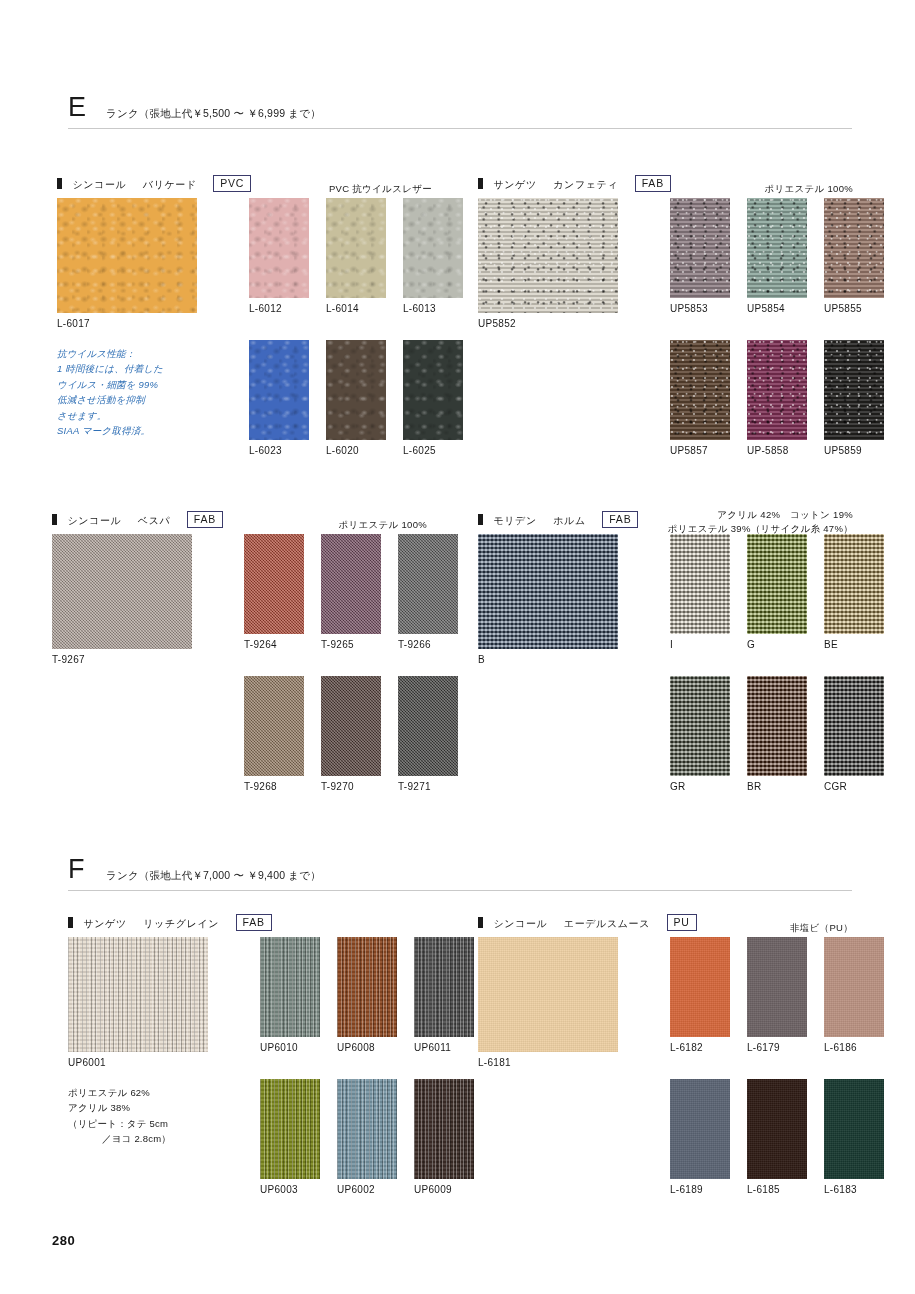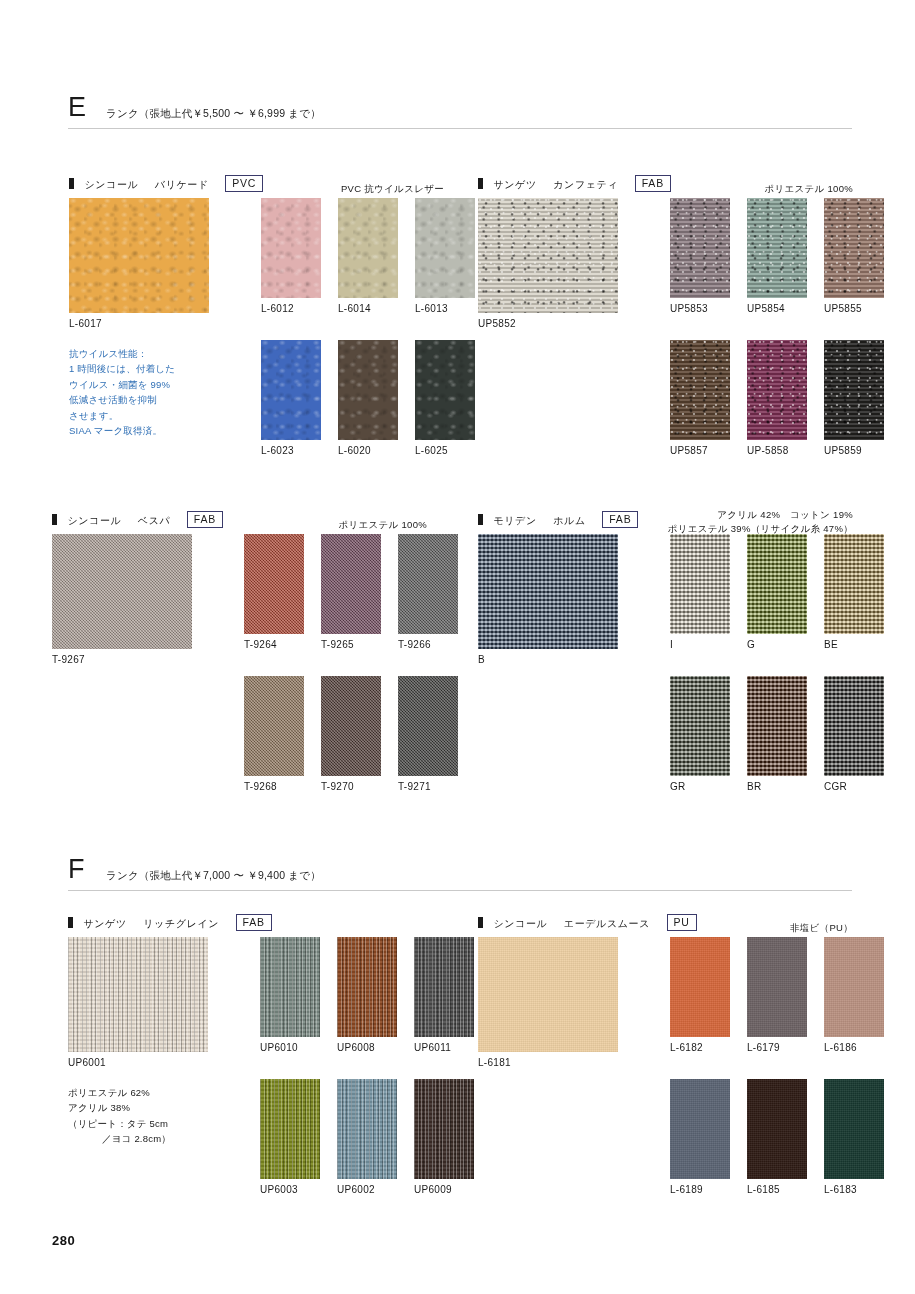--- a/index.html
+++ b/index.html
@@ -120,32 +120,32 @@
     <span class="rank-note">ランク（張地上代￥5,500 〜 ￥6,999 まで）</span>
     <div class="rank-rule"></div>
   </div>
 
   <div class="rank-band" style="top:860px">
     <span class="rank-letter">F</span>
     <span class="rank-note">ランク（張地上代￥7,000 〜 ￥9,400 まで）</span>
     <div class="rank-rule"></div>
   </div>
 
-  <div class="block" id="b0" style="left:69px;top:174px">
+  <div class="block" id="b0" style="left:57px;top:174px">
     <div class="blk-head">
       <span class="sq"></span>
       <span class="maker">シンコール</span>
       <span class="series">バリケード</span>
       <span class="tagbox">PVC</span>
       <span class="compo">PVC 抗ウイルスレザー</span>
     </div>
     <div class="big-wrap">
       <span class="sw big tex-leather" style="background-color: rgb(233, 169, 74);"></span>
       <span class="lbl">L-6017</span>
-      <span class="note blue" style="color: rgb(47, 111, 181);">
+      <span class="note blue" style="color: rgb(47, 111, 181); font-style: italic;">
           <span style="display: block;">抗ウイルス性能：</span>
           <span style="display: block;">1 時間後には、付着した</span>
           <span style="display: block;">ウイルス・細菌を 99%</span>
           <span style="display: block;">低減させ活動を抑制</span>
           <span style="display: block;">させます。</span>
           <span style="display: block;">SIAA マーク取得済。</span>
         </span>
     </div>
     <div class="grid">
         <div class="grow">

